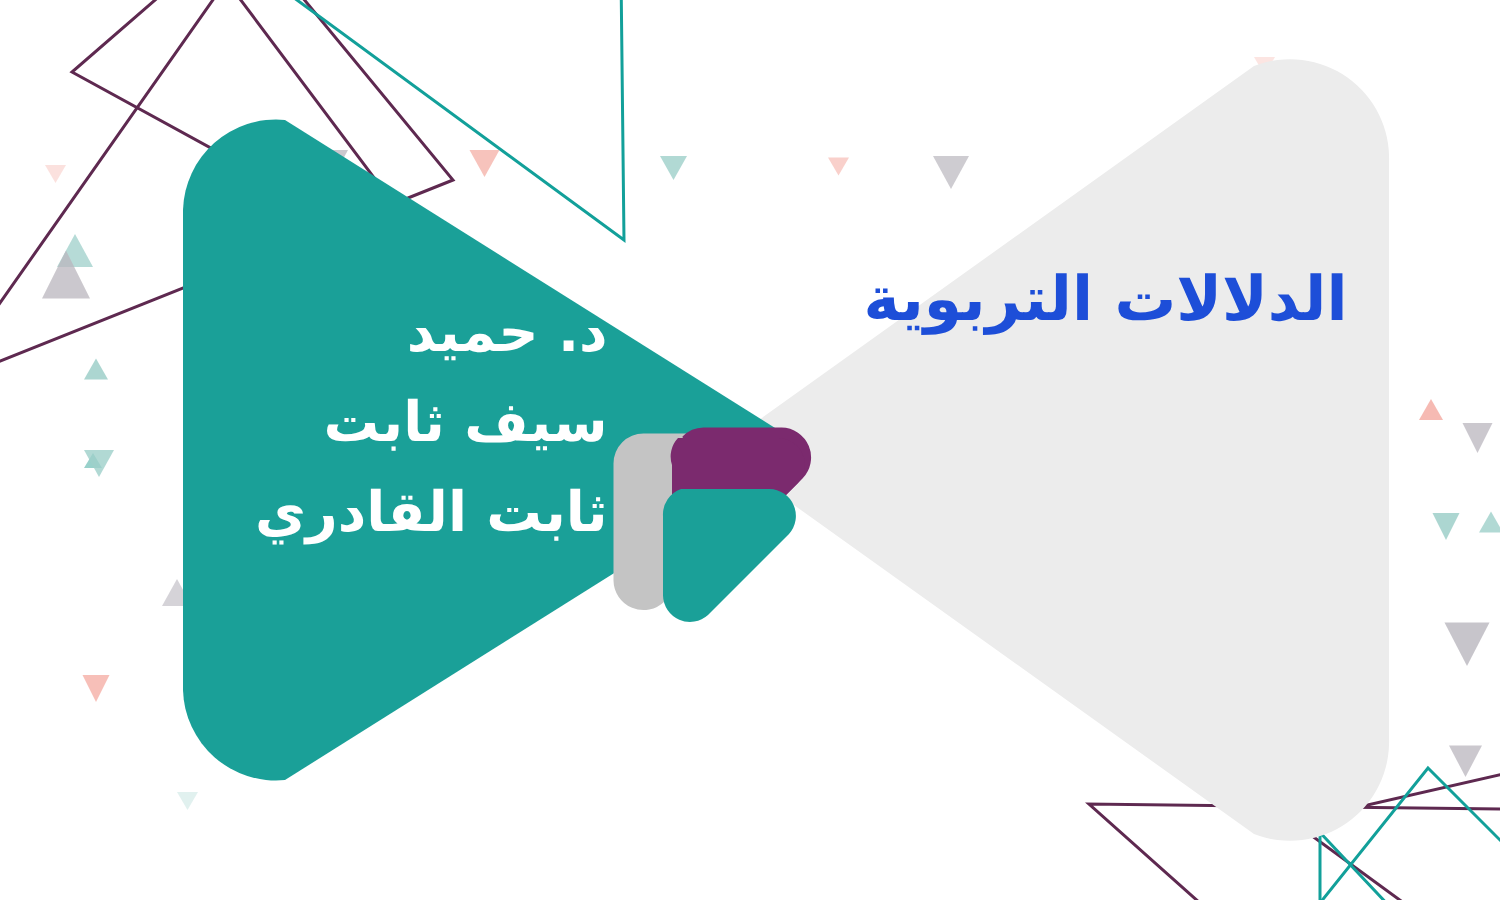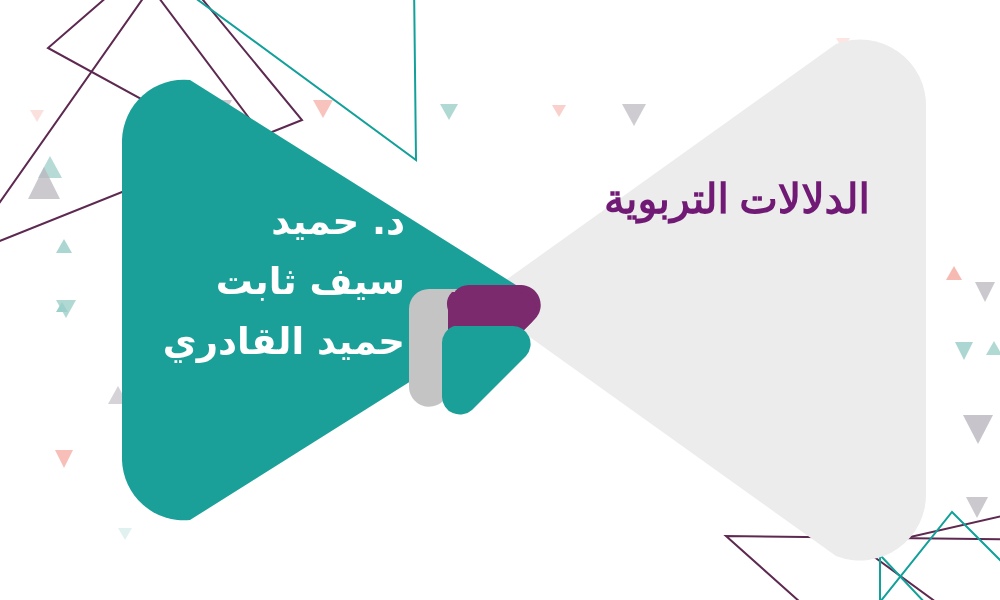--- a/index.html
+++ b/index.html
@@ -40,21 +40,21 @@
   }
   .title-line {
     display: block;
     font-family: "DejaVu Sans", "Liberation Sans", sans-serif;
     font-weight: bold;
     font-size: 41px;
     line-height: 1.52;
     letter-spacing: 0px;
     white-space: nowrap;
   }
-  .title-line.purple { color: #701a75; font-family: Liberation Serif, serif; }
+  .title-line.purple { color: #1d4ed8; }
   .title-line.green  { color: #1C6058; }
 
   
   .author-block {
     position: absolute;
     left: 140px;
     top: 192px;
     width: 265px;
     text-align: right;
     direction: rtl;
@@ -213,18 +213,18 @@
 
   <div class="layer" id="text-layer">
 
     <div class="title-block">
       <span class="title-line purple">الدلالات التربوية</span>
     </div>
 
     <div class="author-block">
       <span class="author-line">د. حميد</span>
       <span class="author-line">سيف ثابت</span>
-      <span class="author-line">حميد القادري</span>
+      <span class="author-line">ثابت القادري</span>
     </div>
 
   </div>
 
 </div>
 
 </body></html>

